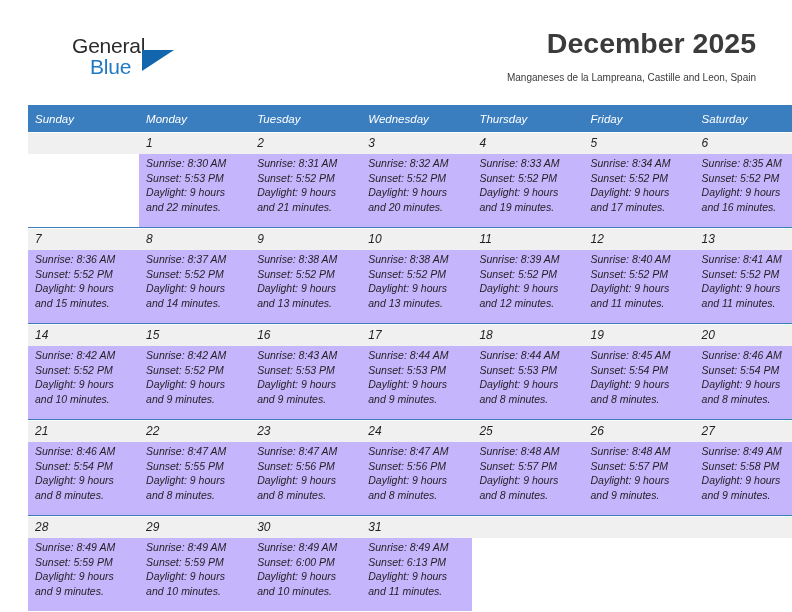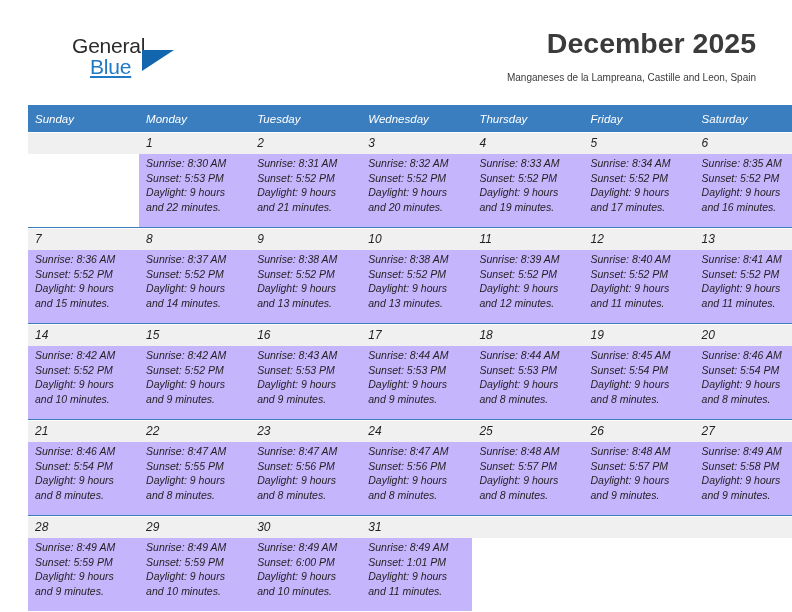--- a/index.html
+++ b/index.html
@@ -47,21 +47,20 @@
     font-family: "Liberation Sans", sans-serif;
   }
   .logo-blue {
     position: absolute;
     left: 18px;
     top: 21px;
     font-size: 21px;
     letter-spacing: -0.2px;
     color: #1f79c4;
     font-family: "Liberation Sans", sans-serif;
-    text-decoration: underline;
   }
   .logo-triangle {
     position: absolute;
     left: 70px;
     top: 16px;
     width: 0;
     height: 0;
     border-left: 32px solid #1266ad;
     border-bottom: 21px solid transparent;
   }
@@ -425,21 +424,21 @@
               <span class="cell-line">and 10 minutes.</span>
             </td>
             <td>
               <span class="cell-line">Sunrise: 8:49 AM</span>
               <span class="cell-line">Sunset: 6:00 PM</span>
               <span class="cell-line">Daylight: 9 hours</span>
               <span class="cell-line">and 10 minutes.</span>
             </td>
             <td>
               <span class="cell-line">Sunrise: 8:49 AM</span>
-              <span class="cell-line">Sunset: 1:01 PM</span>
+              <span class="cell-line">Sunset: 6:13 PM</span>
               <span class="cell-line">Daylight: 9 hours</span>
               <span class="cell-line">and 11 minutes.</span>
             </td>
             <td class="empty">&nbsp;</td>
             <td class="empty">&nbsp;</td>
             <td class="empty">&nbsp;</td>
           </tr>
         </tbody>
     </table>
   </div>

